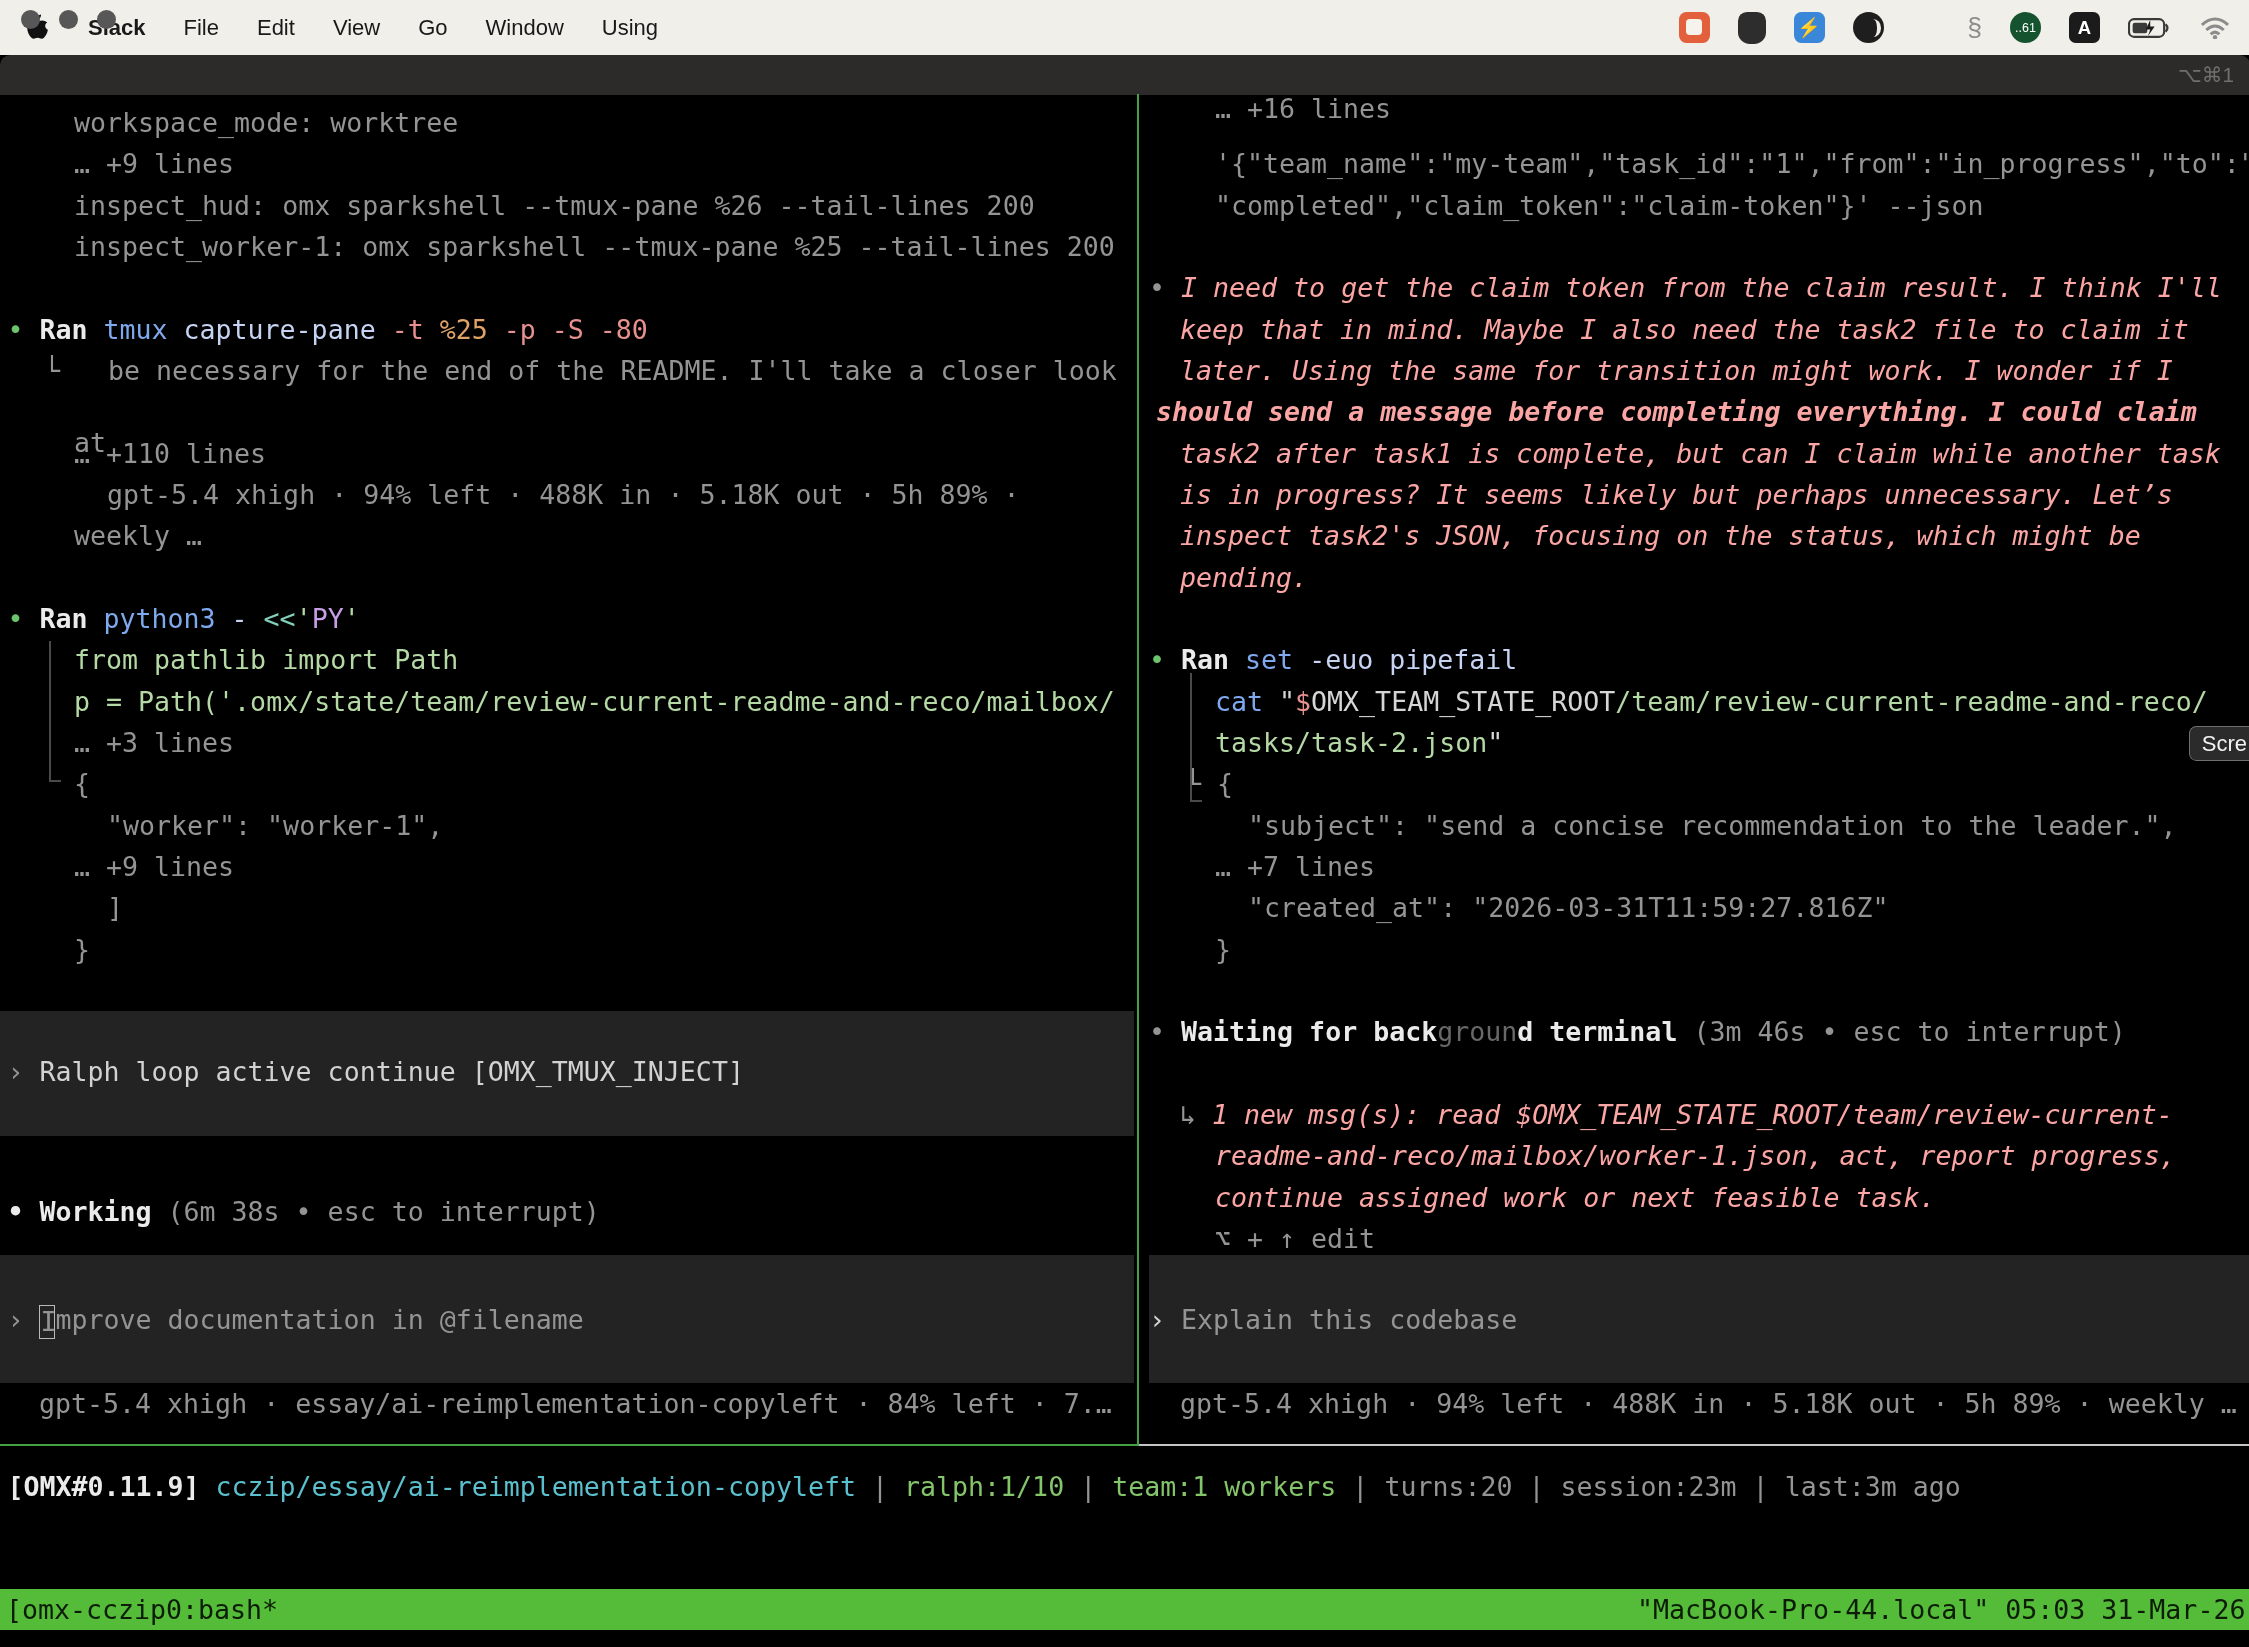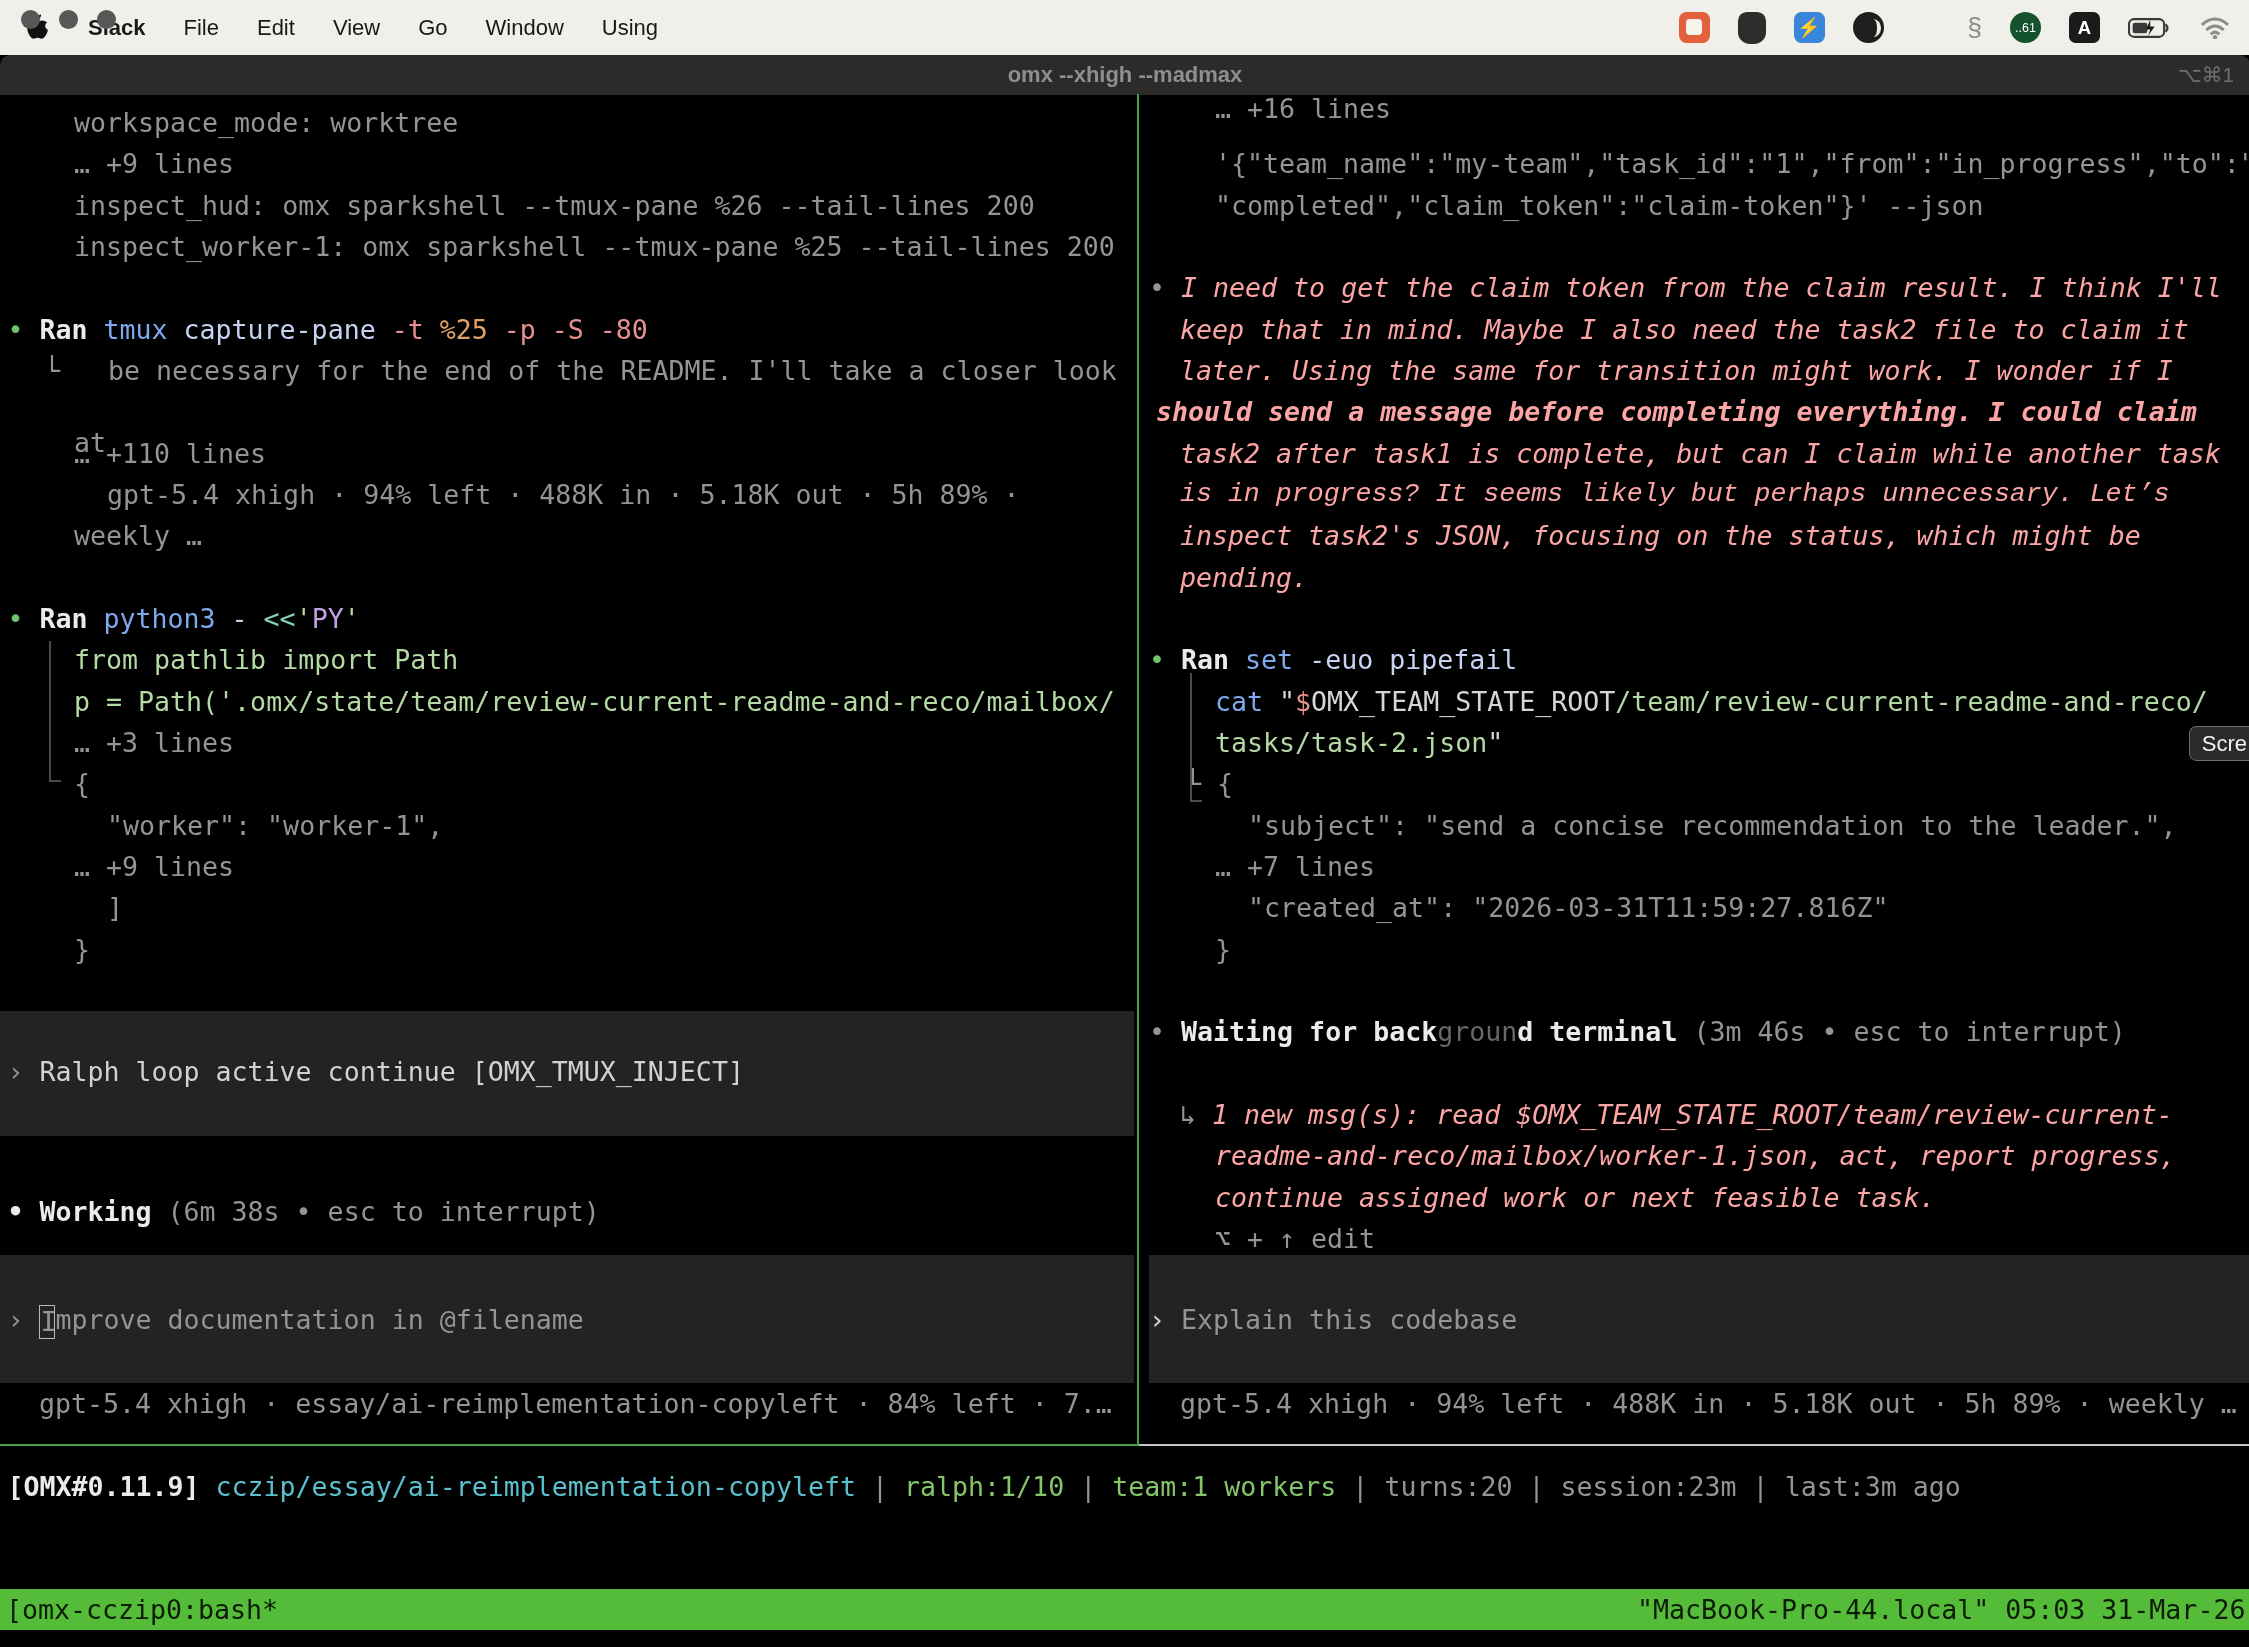--- a/index.html
+++ b/index.html
@@ -129,21 +129,20 @@
           <circle cx="22" cy="29" r="3" fill="#8b8b8b"></circle>
         </svg>
       </span>
     </div>
   </div>
 
   <div class="titlebar"></div>
   <span class="tl" style="left:20.7px"></span>
   <span class="tl" style="left:59px"></span>
   <span class="tl" style="left:97px"></span>
-  <div class="win-title">omx --xhigh --madmax</div>
   <div class="win-shortcut">⌥⌘1</div>
 
   <div class="hlbox" style="left:0;top:1011px;width:1134px;height:125px"></div>
   <div class="hlbox" style="left:0;top:1255px;width:1134px;height:128px"></div>
   <div class="hlbox" style="left:1149px;top:1255px;width:1101px;height:128px"></div>
 
   <div class="connector" style="left:49px;top:641px;width:1.5px;height:140px"></div>
   <div class="connector" style="left:49px;top:780px;width:11.8px;height:1.5px"></div>
   <div class="connector" style="left:1190px;top:673px;width:1.5px;height:128px"></div>
   <div class="connector" style="left:1190px;top:800px;width:11.8px;height:1.5px"></div>
@@ -181,21 +180,21 @@
       <div class="tline" style="top: 1299px; left: 7.4px;"><span class="fg">› </span><span class="cur">I</span><span class="fg">mprove documentation in @filename</span></div>
       <div class="tline" style="top: 1383px; left: 39px;"><span class="fg">gpt-5.4 xhigh · essay/ai-reimplementation-copyleft · 84% left · 7.…</span></div>
       <div class="tline" style="top: 88px; left: 1215px;"><span class="fg">… +16 lines</span></div>
       <div class="tline" style="top: 143px; left: 1215px;"><span class="fg">'{"team_name":"my-team","task_id":"1","from":"in_progress","to":"</span></div>
       <div class="tline" style="top: 185px; left: 1215px;"><span class="fg">"completed","claim_token":"claim-token"}' --json</span></div>
       <div class="tline it" style="top: 267px; left: 1149px;"><span class="fg">• </span><span class="dim">I need to get the claim token from the claim result. I think I'll</span></div>
       <div class="tline it" style="top: 309px; left: 1180px;"><span class="dim">keep that in mind. Maybe I also need the task2 file to claim it</span></div>
       <div class="tline it" style="top: 350px; left: 1180px;"><span class="dim">later. Using the same for transition might work. I wonder if I</span></div>
       <div class="tline it" style="top: 391px; left: 1156px; font-weight: bold;"><span class="dim">should send a message before completing everything. I could claim</span></div>
       <div class="tline it" style="top: 433px; left: 1180px;"><span class="dim">task2 after task1 is complete, but can I claim while another task</span></div>
-      <div class="tline it" style="top: 474px; left: 1180px; font-family: Liberation Mono, monospace;"><span class="dim">is in progress? It seems likely but perhaps unnecessary. Let’s</span></div>
+      <div class="tline it" style="top: 474px; left: 1180px;"><span class="dim">is in progress? It seems likely but perhaps unnecessary. Let’s</span></div>
       <div class="tline it" style="top: 515px; left: 1180px;"><span class="dim">inspect task2's JSON, focusing on the status, which might be</span></div>
       <div class="tline it" style="top: 557px; left: 1180px;"><span class="dim">pending.</span></div>
       <div class="tline" style="top: 639px; left: 1149px;"><span class="gb">• </span><span class="wb">Ran </span><span class="blue">set </span><span class="peri">-euo pipefail</span></div>
       <div class="tline" style="top: 681px; left: 1215px;"><span class="blue">cat </span><span class="lg">"</span><span class="red">$</span><span class="lg">OMX_TEAM_STATE_ROOT</span><span class="cg">/team/review-current-readme-and-reco/</span></div>
       <div class="tline" style="top: 722px; left: 1215px;"><span class="cg">tasks/task-2.json</span><span class="lg">"</span></div>
       <div class="tline" style="top: 763px; left: 1185px;"><span class="fg">└ </span><span class="fg">{</span></div>
       <div class="tline" style="top: 805px; left: 1248px;"><span class="fg">"subject": "send a concise recommendation to the leader.",</span></div>
       <div class="tline" style="top: 846px; left: 1215px;"><span class="fg">… +7 lines</span></div>
       <div class="tline" style="top: 887px; left: 1248px;"><span class="fg">"created_at": "2026-03-31T11:59:27.816Z"</span></div>
       <div class="tline" style="top: 929px; left: 1215px;"><span class="fg">}</span></div>

